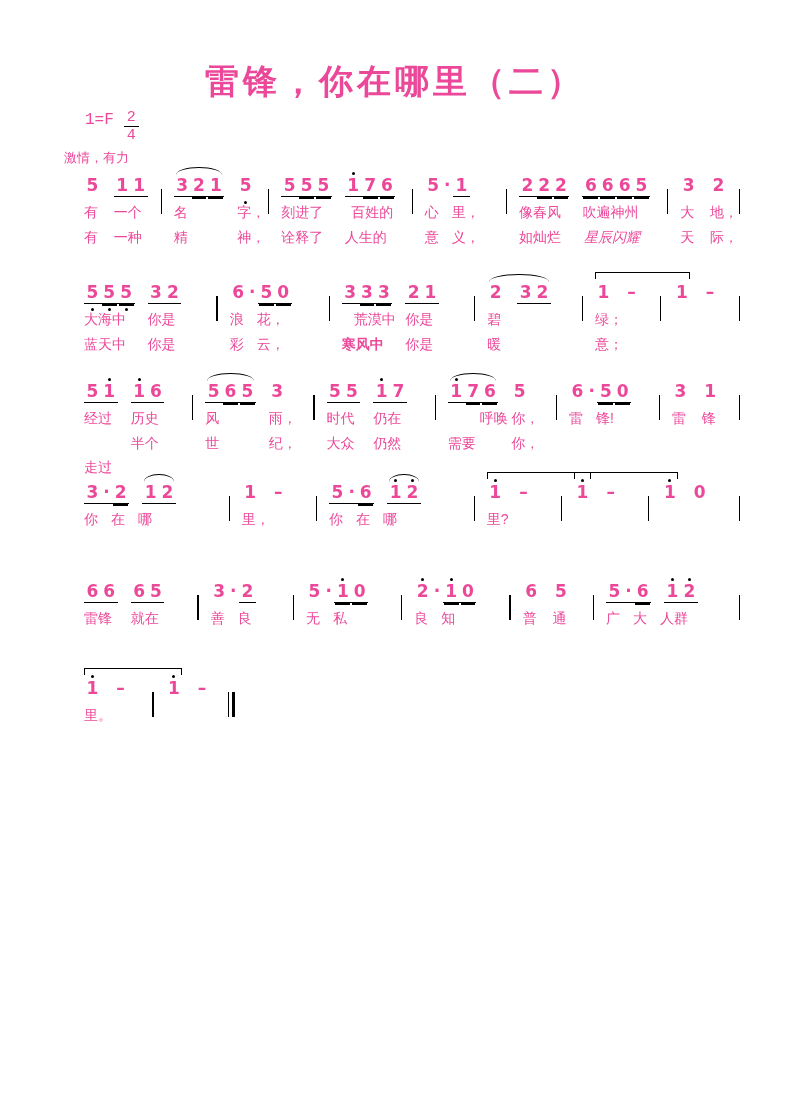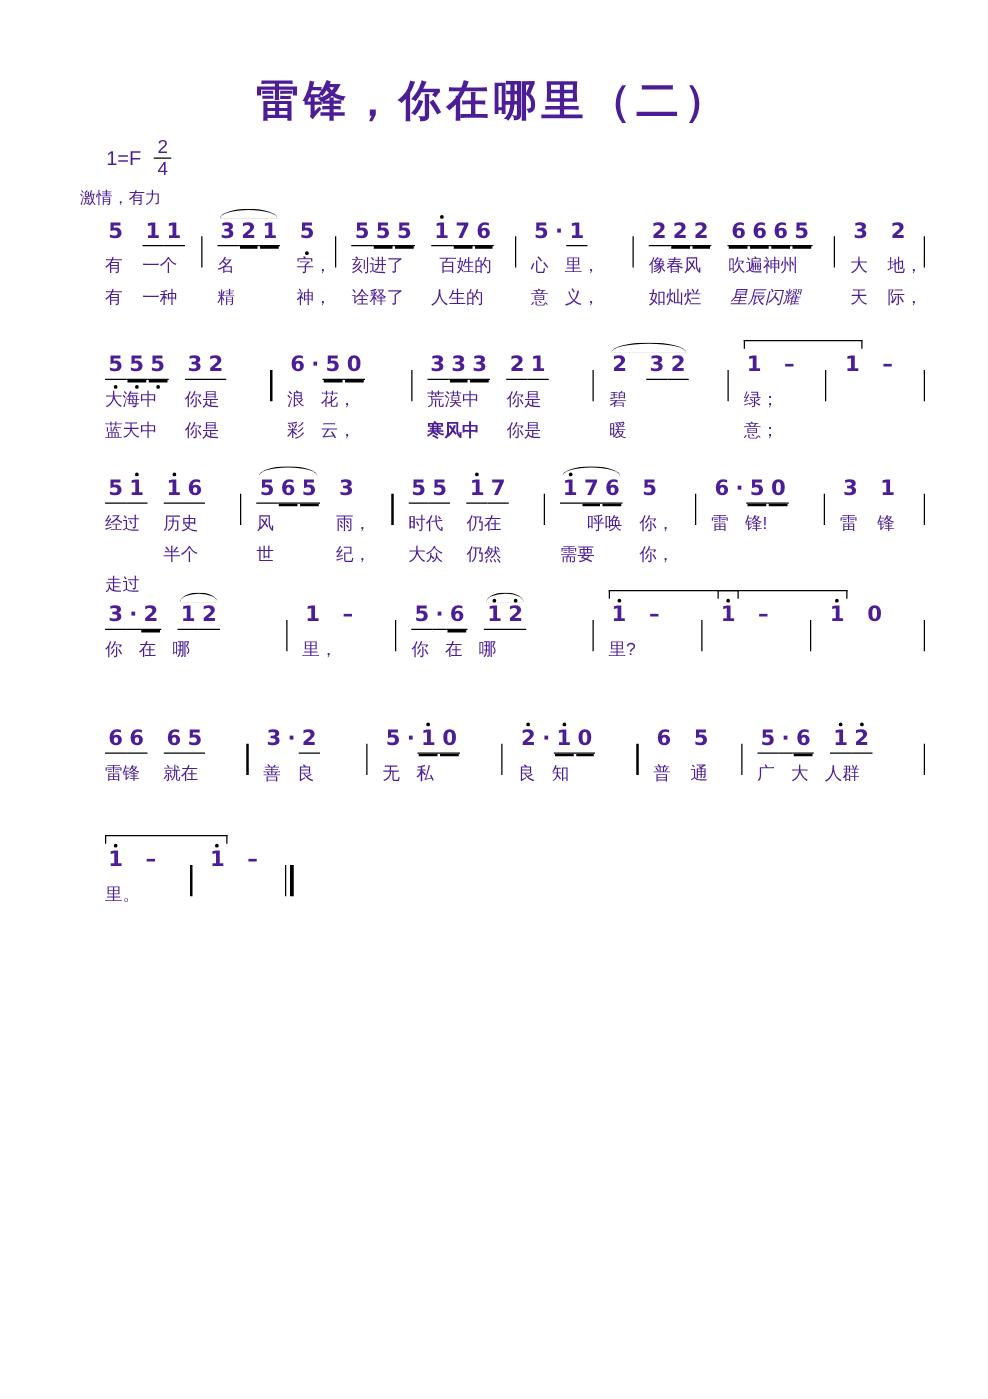--- a/index.html
+++ b/index.html
@@ -1,30 +1,30 @@
 <!DOCTYPE html>
 <html><head>
 <meta charset="utf-8">
 <style>
   html,body{margin:0;padding:0;background:#fff;}
   .page{
-    width:790px;height:793px;background:#ffffff;color:#4c1d95;
+    width:790px;height:793px;background:#ffffff;color:#ec4899;
     font-family:"Liberation Sans",sans-serif;
     position:relative;overflow:hidden;
   }
   
   .title{
     text-align:center;margin:62px 0 8px 0;
     font-family:"Liberation Serif",serif;
     font-weight:bold;font-size:34px;letter-spacing:4px;line-height:1.2;
   }
   .meta{display:flex;justify-content:space-between;align-items:flex-start;padding:0 88px 0 64px;height:52px;}
   .key-block{display:flex;flex-direction:column;}
-  .key-line{display:flex;align-items:center;gap:10px;margin-left:21px;
-    font-family:Liberation Sans, sans-serif;font-size:16px;}
+  .key-line{display:flex;gap:10px;margin-left:21px;
+    font-family:Liberation Mono, monospace;font-size:16px;}
   .meter{display:inline-flex;flex-direction:column;text-align:center;
     font-size:15px;line-height:1.15;margin-top:-2px;}
   .meter .num{border-bottom:1px solid #000;padding:0 3px;}
   .meter .den{padding:0 3px;}
   .tempo{font-size:13px;margin-top:5px;}
   .credits{font-size:13px;line-height:1.55;text-align:left;white-space:pre;}
   
   .sheet{padding:0 50px;margin-top:0px;}
   .system{position:relative;padding-top:14px;padding-left:22px;}
   .system:nth-child(1){margin-bottom:22px;}
@@ -207,21 +207,21 @@
                 <span class="note u1">3</span>
                 <span class="note u2">3</span>
                 <span class="note u2">3</span>
               </span>
               <span class="unit">
                 <span class="note u1">2</span>
                 <span class="note u1">1</span>
               </span>
             </div>
             <span class="barline"></span>
-            <div class="lyr"><span class="part" style="position: absolute; left: 0px; margin-right: 0px;">荒漠中</span><span class="part" style="position: absolute; left: 63.5312px; margin-right: 0px;">你是</span></div>
+            <div class="lyr"><span class="part" style="position: absolute; left: 12px; margin-right: 0px;">荒漠中</span><span class="part" style="position: absolute; left: 63.5312px; margin-right: 0px;">你是</span></div>
             <div class="lyr"><span class="part" style="position: absolute; left: 0px; margin-right: 0px; font-weight: bold;">寒风中</span><span class="part" style="position: absolute; left: 63.5312px; margin-right: 0px;">你是</span></div>
           </div>
           <div class="measure" style="flex-grow: 5;">
             <div class="m-notes">
               <span class="unit slur">
                 <span class="note">2</span>
                 <span class="note sp"></span>
                 <span class="note u1">3</span>
                 <span class="note u1">2</span>
               </span>
@@ -311,21 +311,21 @@
               <span class="unit slur">
                 <span class="note u1 hi">1</span>
                 <span class="note u2">7</span>
                 <span class="note u2">6</span>
               </span>
               <span class="unit">
                 <span class="note">5</span>
               </span>
             </div>
             <span class="barline"></span>
-            <div class="lyr"><span class="part" style="position: absolute; left: 6px; margin-right: 0px; padding-left: 16px;">呼唤</span><span class="part" style="position: absolute; left: 63.5312px; margin-right: 0px;">你，</span></div>
+            <div class="lyr"><span class="part" style="position: absolute; left: 16px; margin-right: 0px; padding-left: 16px;">呼唤</span><span class="part" style="position: absolute; left: 63.5312px; margin-right: 0px;">你，</span></div>
             <div class="lyr"><span class="part" style="position: absolute; left: 0px; margin-right: 0px;">需要</span><span class="part" style="position: absolute; left: 63.5312px; margin-right: 0px;">你，</span></div>
           </div>
           <div class="measure" style="flex-grow: 5;">
             <div class="m-notes">
               <span class="unit">
                 <span class="note">6</span>
                 <span class="note">·</span>
                 <span class="note u2">5</span>
                 <span class="note u2">0</span>
               </span>

